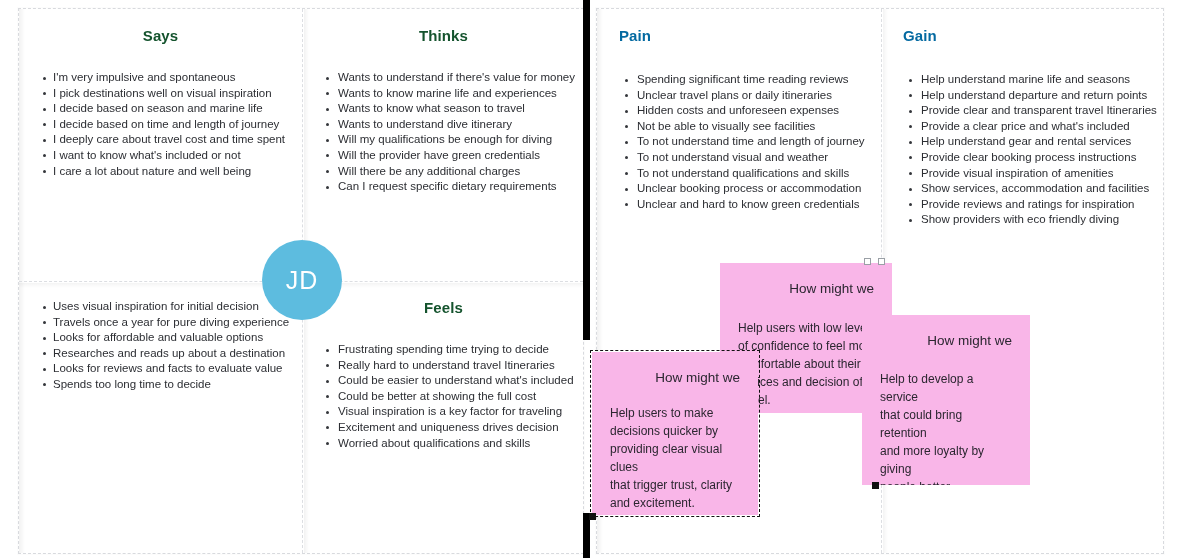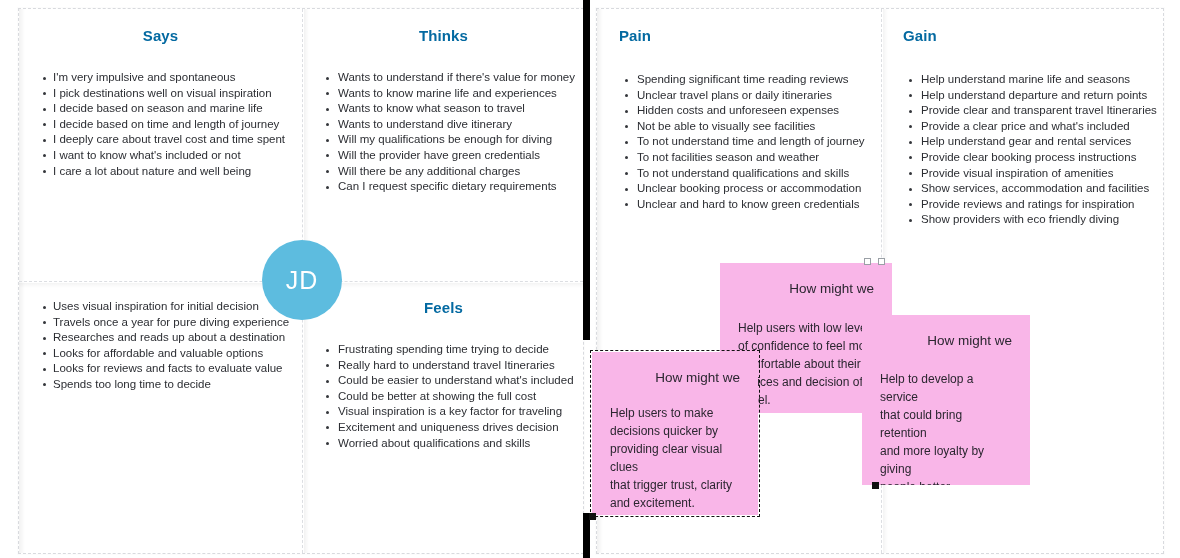--- a/index.html
+++ b/index.html
@@ -81,21 +81,21 @@
     position: absolute;
     left: 0; right: 0; top: 1px;
     height: 5px;
     background: linear-gradient(to bottom, rgba(0,0,0,0.045), rgba(0,0,0,0));
   }
 
   .quad-title-center {
     text-align: center;
     font-size: 15px;
     font-weight: bold;
-    color: #0369a1;
+    color: #14532d;
     letter-spacing: .1px;
     margin-bottom: 26px;
   }
 
   .quad ul, .panel ul {
     list-style: none;
     margin: 0;
     padding: 0;
   }
   .quad li, .panel li {
@@ -275,22 +275,22 @@
         <li>Will the provider have green credentials</li>
         <li>Will there be any additional charges</li>
         <li>Can I request specific dietary requirements</li>
       </ul>
     </div>
 
     <div class="quad bl">
       <ul>
         <li>Uses visual inspiration for initial decision</li>
         <li>Travels once a year for pure diving experience</li>
+        <li>Looks for affordable and valuable options</li>
         <li>Researches and reads up about a destination</li>
-        <li>Looks for affordable and valuable options</li>
         <li>Looks for reviews and facts to evaluate value</li>
         <li>Spends too long time to decide</li>
       </ul>
     </div>
 
     <div class="quad br">
       <div class="quad-title-center">Feels</div>
       <ul>
         <li>Frustrating spending time trying to decide</li>
         <li>Really hard to understand travel Itineraries</li>
@@ -314,21 +314,21 @@
     <div class="panel-divider-v"></div>
 
     <div class="panel left-panel">
       <div class="panel-title">Pain</div>
       <ul>
         <li>Spending significant time reading reviews</li>
         <li>Unclear travel plans or daily itineraries</li>
         <li>Hidden costs and unforeseen expenses</li>
         <li>Not be able to visually see facilities</li>
         <li>To not understand time and length of journey</li>
-        <li>To not facilities season and weather</li>
+        <li>To not understand visual and weather</li>
         <li>To not understand qualifications and skills</li>
         <li>Unclear booking process or accommodation</li>
         <li>Unclear and hard to know green credentials</li>
       </ul>
     </div>
 
     <div class="panel right-panel">
       <div class="panel-title">Gain</div>
       <ul>
         <li>Help understand marine life and seasons</li>

